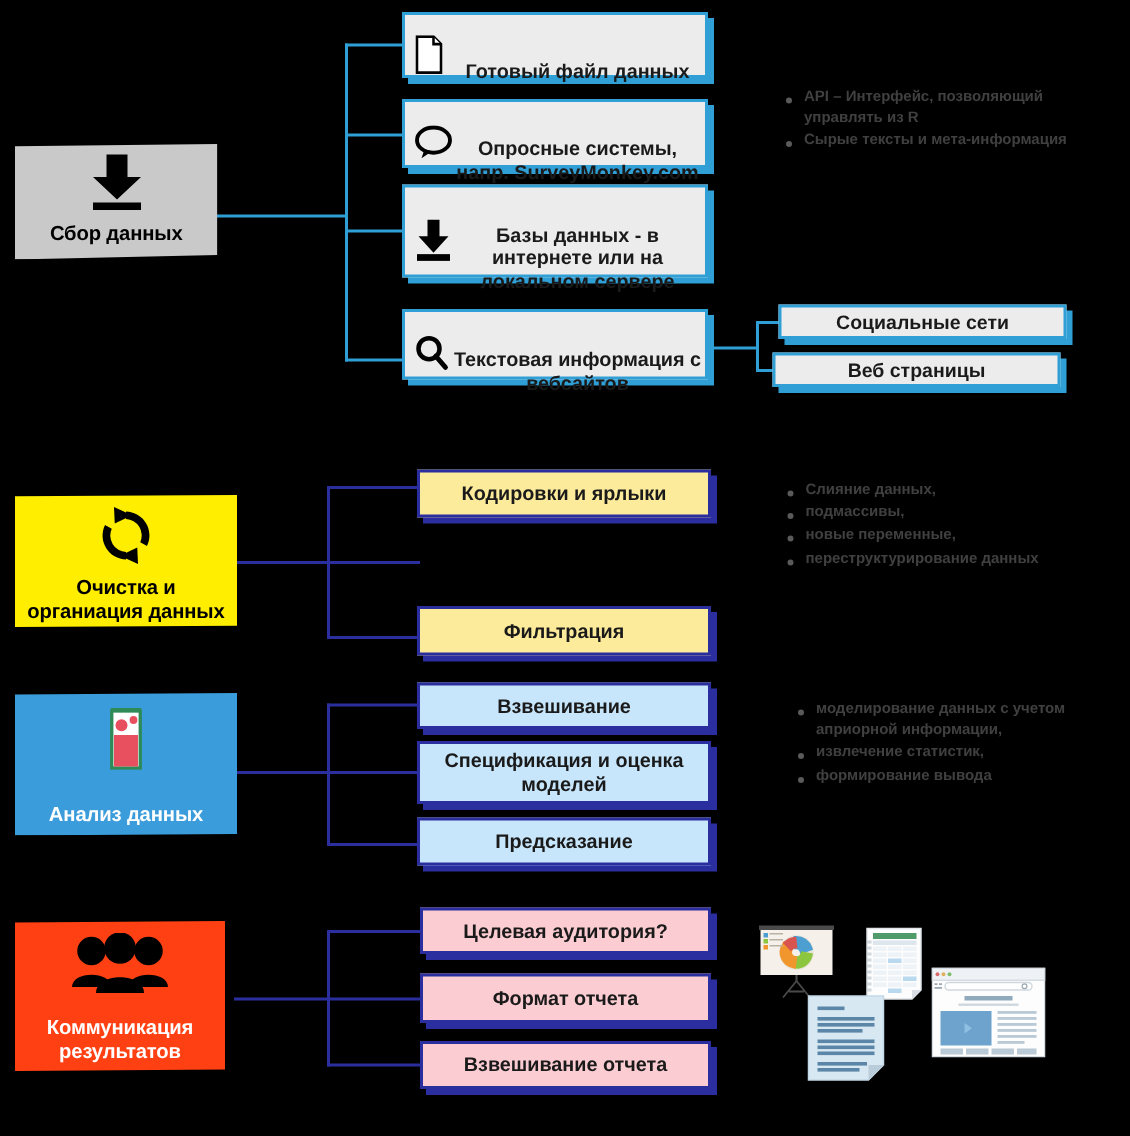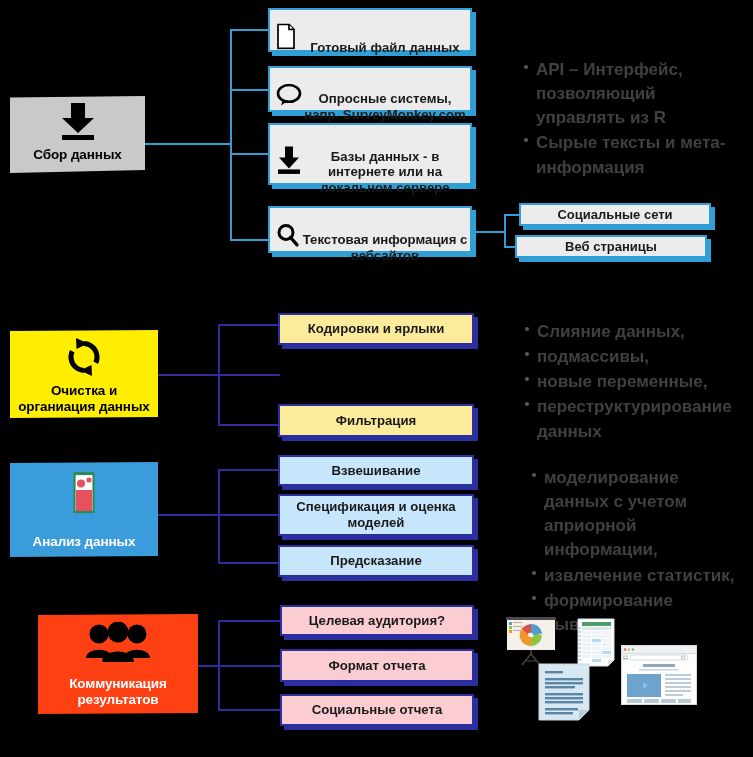--- a/index.html
+++ b/index.html
@@ -41,21 +41,21 @@
   
   .node.n-blue{background:#c7e6fb;border:2px solid #2b2e9e;box-shadow:4px 4px 0 0 #2b2e9e;}
   
   .node.n-pink{background:#fbcdd2;border:2px solid #2b2e9e;box-shadow:4px 4px 0 0 #2b2e9e;}
 
   
   .ln{position:absolute;background:#2f9fd6;}
   .ln.dk{background:#2b2e9e;}
 
   
-  .notes{position:absolute;color:#404040;font-size:17px;line-height:1.42;font-weight:600;}
+  .notes{position:absolute;color:#404040;font-size:10px;line-height:1.42;font-weight:600;}
   .notes ul{margin:0;padding:0;list-style:none;}
   .notes li{position:relative;padding-left:13px;margin:0 0 1px 0;}
   .notes li:before{
     content:"";position:absolute;left:1px;top:7px;
     width:4px;height:4px;border-radius:50%;background:#5a5a5a;
   }
 
   
   .thumb{position:absolute;}
 </style>
@@ -223,22 +223,22 @@
     </ul>
   </div>
 
   <div class="ln dk" style="left:156px;top:665px;width:64px;height:2px;"></div>
   <div class="ln dk" style="left:218px;top:620px;width:2px;height:47px;"></div>
   <div class="ln dk" style="left:218px;top:665px;width:2px;height:46px;"></div>
   <div class="ln dk" style="left:218px;top:620px;width:62px;height:2px;"></div>
   <div class="ln dk" style="left:218px;top:665px;width:62px;height:2px;"></div>
   <div class="ln dk" style="left:218px;top:709px;width:62px;height:2px;"></div>
 
-  <div class="stage-box" style="left:10px;top:614px;width:160px;height:100px;background:#ff4013;
-              clip-path:polygon(0% 1%, 100% 0%, 100% 99%, 0% 100%);padding-top:8px;margin-left:28px;">
+  <div class="stage-box" style="left:10px;top:614px;width:140px;height:100px;background:#ff4013;
+              clip-path:polygon(0% 1%, 100% 0%, 100% 99%, 0% 100%);padding-top:8px;">
     <span class="stage-icon">
       <svg width="66" height="44" viewBox="0 0 66 44">
         <circle cx="14" cy="12" r="9.5" fill="#000"></circle>
         <path d="M1,36 C1,25 27,25 27,36 Z" fill="#000"></path>
         <circle cx="52" cy="12" r="9.5" fill="#000"></circle>
         <path d="M39,36 C39,25 65,25 65,36 Z" fill="#000"></path>
         <circle cx="33" cy="10" r="10.5" fill="#000"></circle>
         <path d="M17,40 C17,26 49,26 49,40 Z" fill="#000"></path>
       </svg>
     </span>
@@ -246,21 +246,21 @@
 результатов</span>
   </div>
 
   <div class="node n-pink" style="left:280px;top:605px;width:194px;height:31px;">
     <span class="node-text">Целевая аудитория?</span>
   </div>
   <div class="node n-pink" style="left:280px;top:649px;width:194px;height:33px;">
     <span class="node-text">Формат отчета</span>
   </div>
   <div class="node n-pink" style="left:280px;top:694px;width:194px;height:32px;">
-    <span class="node-text">Социальные отчета</span>
+    <span class="node-text">Взвешивание отчета</span>
   </div>
 
   <div class="thumb" style="left:502px;top:616px;">
     <svg width="58" height="52" viewBox="0 0 58 52">
       <rect x="4" y="1" width="50" height="3" fill="#4a4a4a"></rect>
       <rect x="5" y="4" width="48" height="30" fill="#f5f1ea"></rect>
       <g>
         <circle cx="29" cy="19" r="9" fill="none" stroke="#e8e3d8" stroke-width="5"></circle>
         <path d="M29,10 A9,9 0 0,1 37.5,16 L32.9,17.6 A4.2,4.2 0 0,0 29,14.8 Z" fill="#4e9fd1" stroke="#4e9fd1" stroke-width="4"></path>
         <path d="M37.9,21 A9,9 0 0,1 29,28 L29,23.2 A4.2,4.2 0 0,0 33.4,20.2 Z" fill="#8cc63f" stroke="#8cc63f" stroke-width="3.5"></path>

